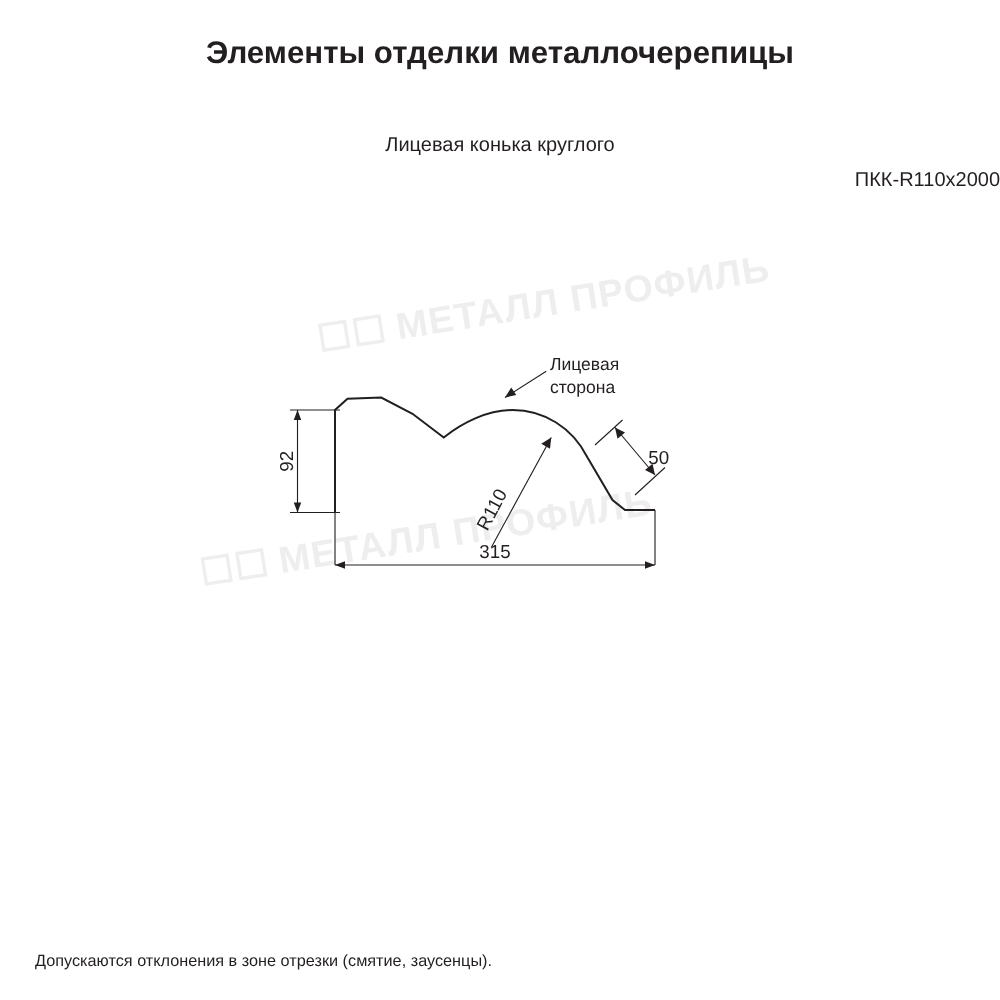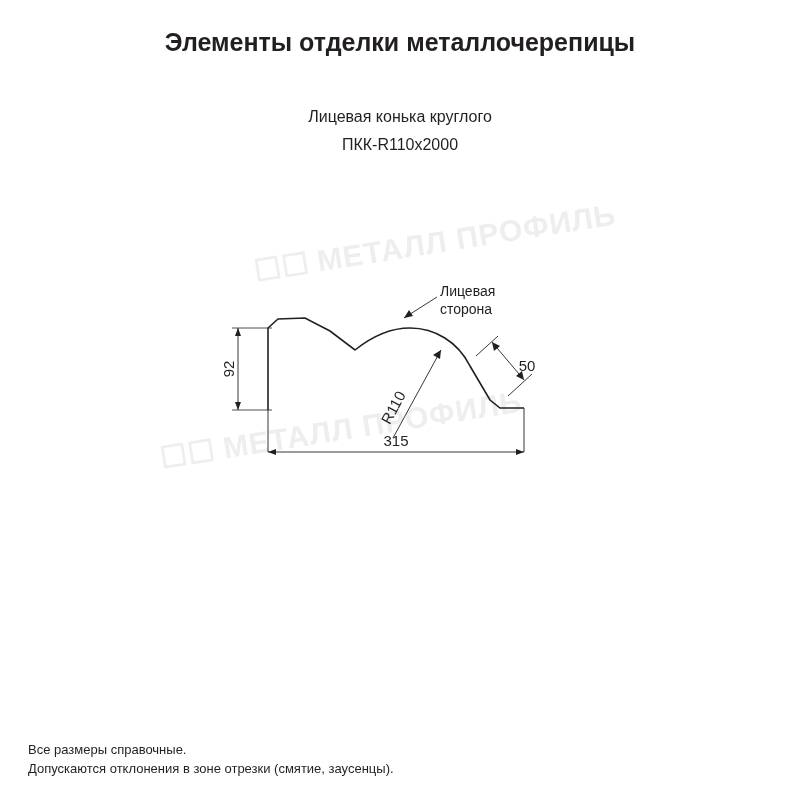--- a/index.html
+++ b/index.html
@@ -38,21 +38,21 @@
     width: 800px;
     text-align: center;
     font-size: 16px;
     color: #231f20;
   }
   #sub-code {
     position: absolute;
     top: 136px;
     left: 0;
     width: 800px;
-    text-align: center;
+    text-align: right;
     font-size: 16px;
     color: #231f20;
   }
   #drawing {
     position: absolute;
     top: 200px;
     left: 0;
     width: 800px;
     height: 400px;
   }
@@ -158,17 +158,16 @@
     <g stroke="#231f20" stroke-width="0.9" fill="none">
       <line x1="404" y1="118" x2="437" y2="97"></line>
       <path d="M 404,118 l 9,-2 l -4,-6 z" fill="#231f20" stroke="none"></path>
     </g>
     <text x="440" y="96" font-size="14" fill="#231f20" text-anchor="start" font-family="Liberation Sans, sans-serif">Лицевая</text>
     <text x="440" y="114" font-size="14" fill="#231f20" text-anchor="start" font-family="Liberation Sans, sans-serif">сторона</text>
 
   </svg>
 
   <div class="footnotes">
-    <div>Все размеры справочные.</div>
     <div>Допускаются отклонения в зоне отрезки (смятие, заусенцы).</div>
   </div>
 
 </div>
 
 </body></html>

